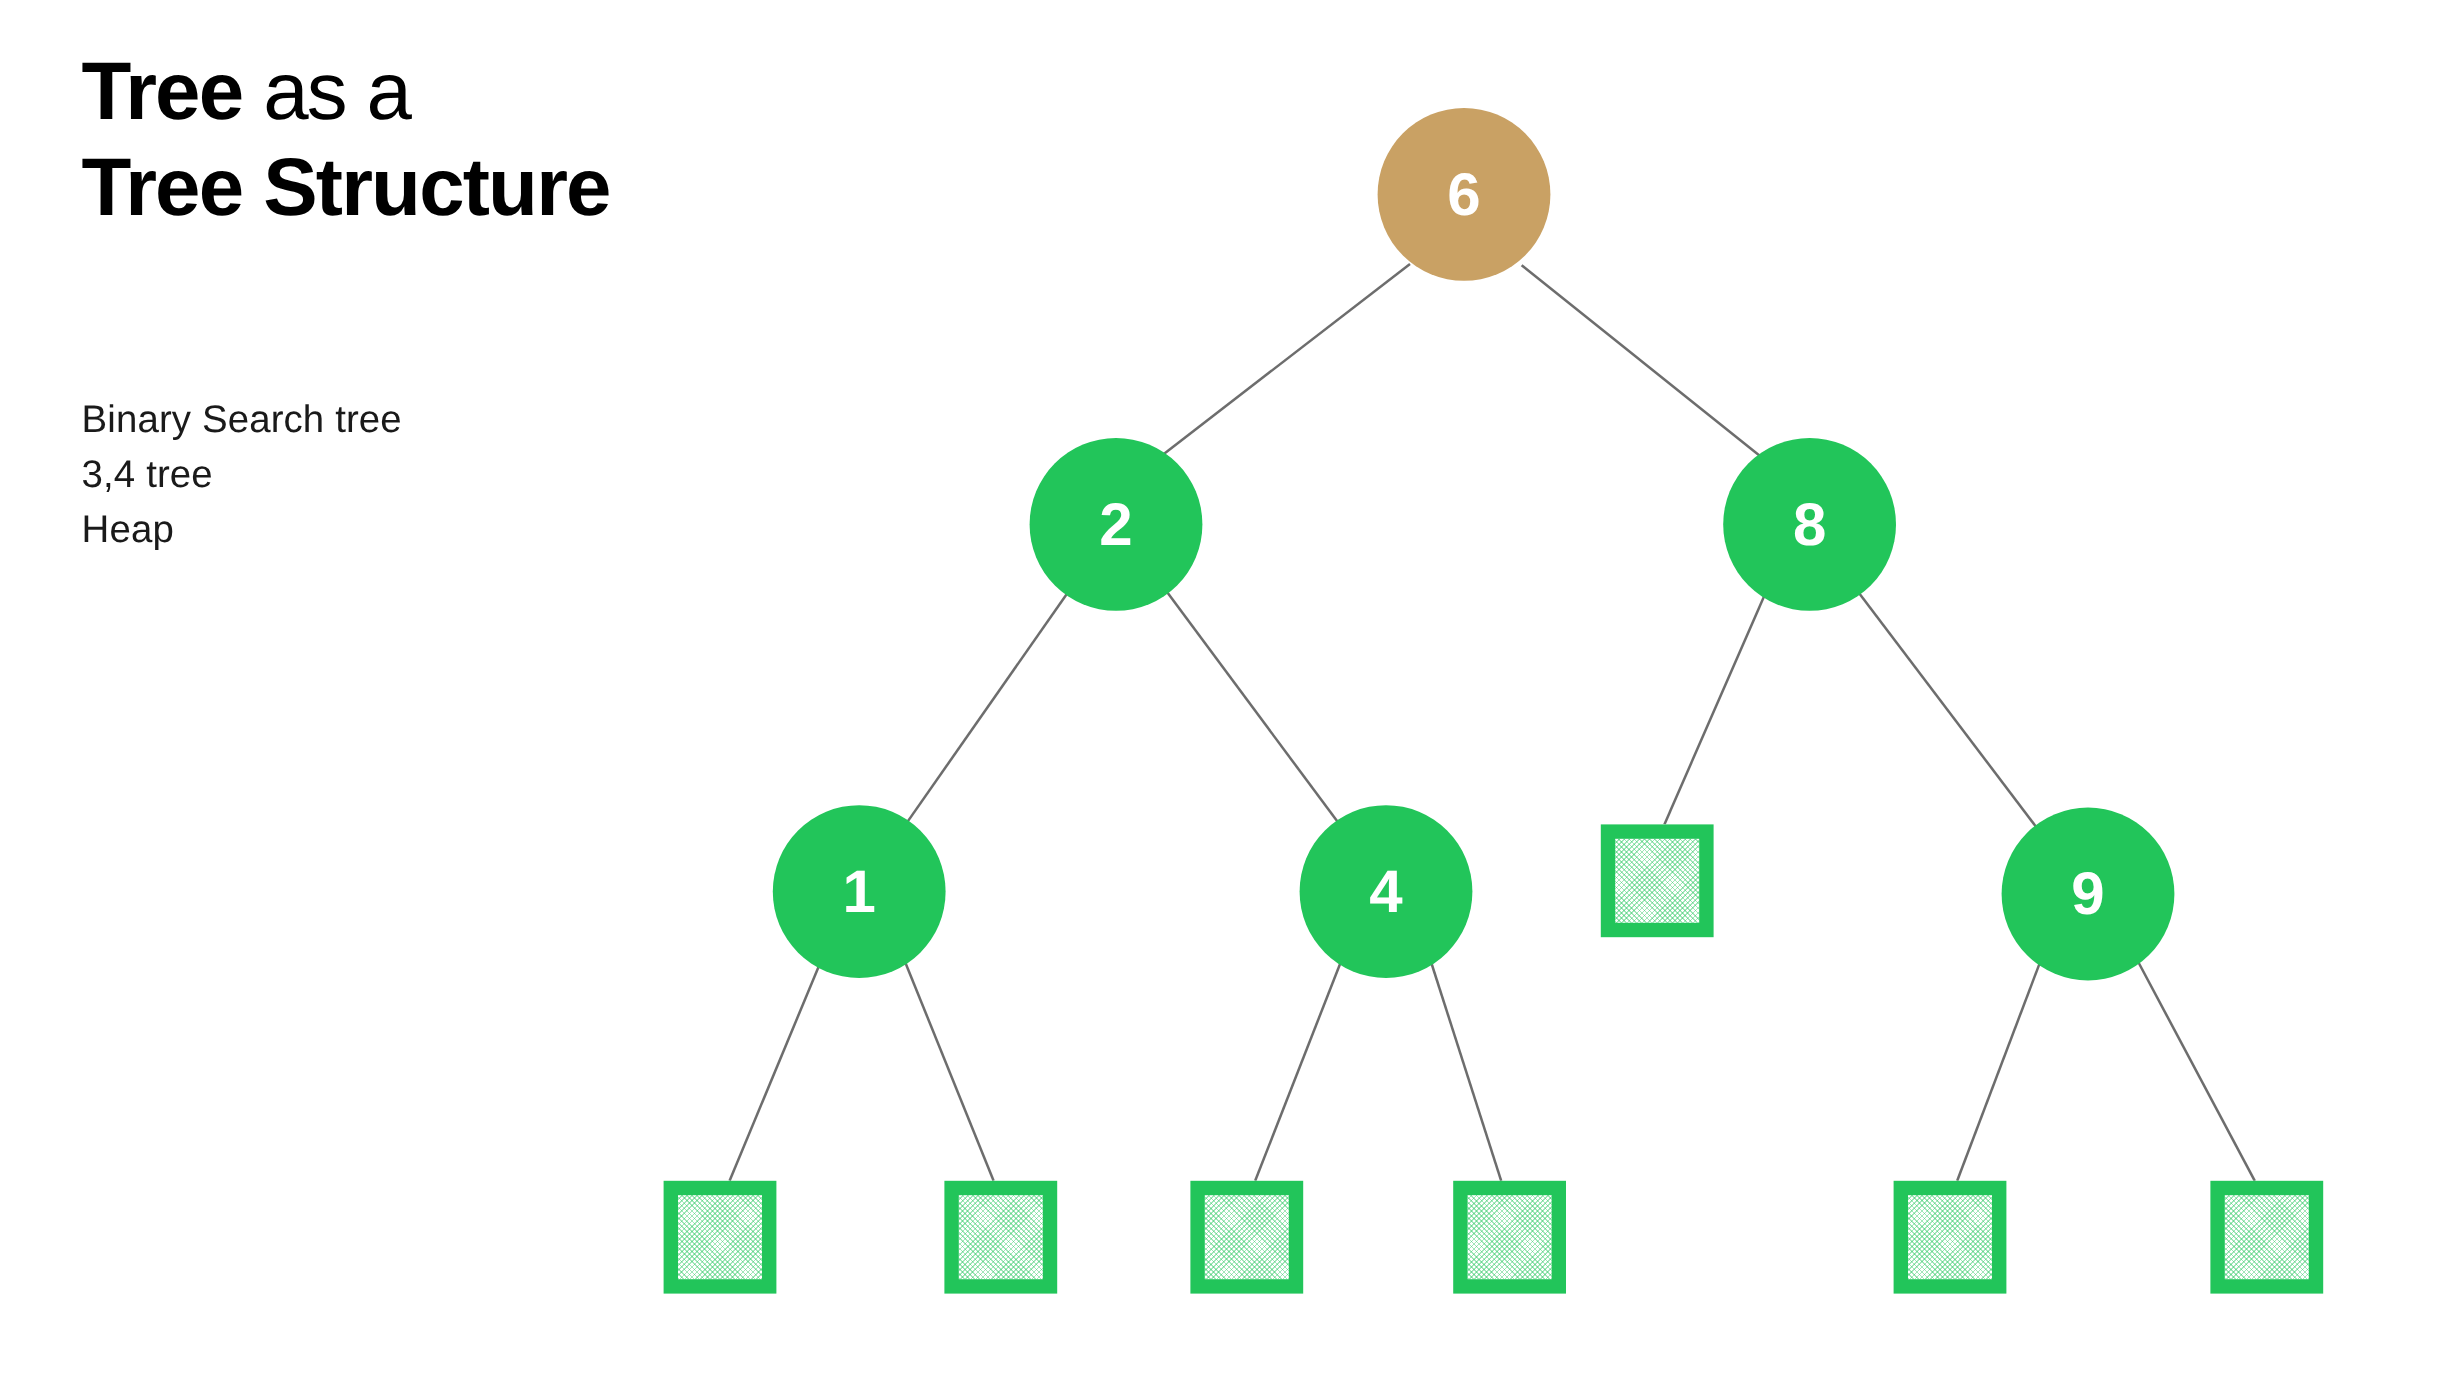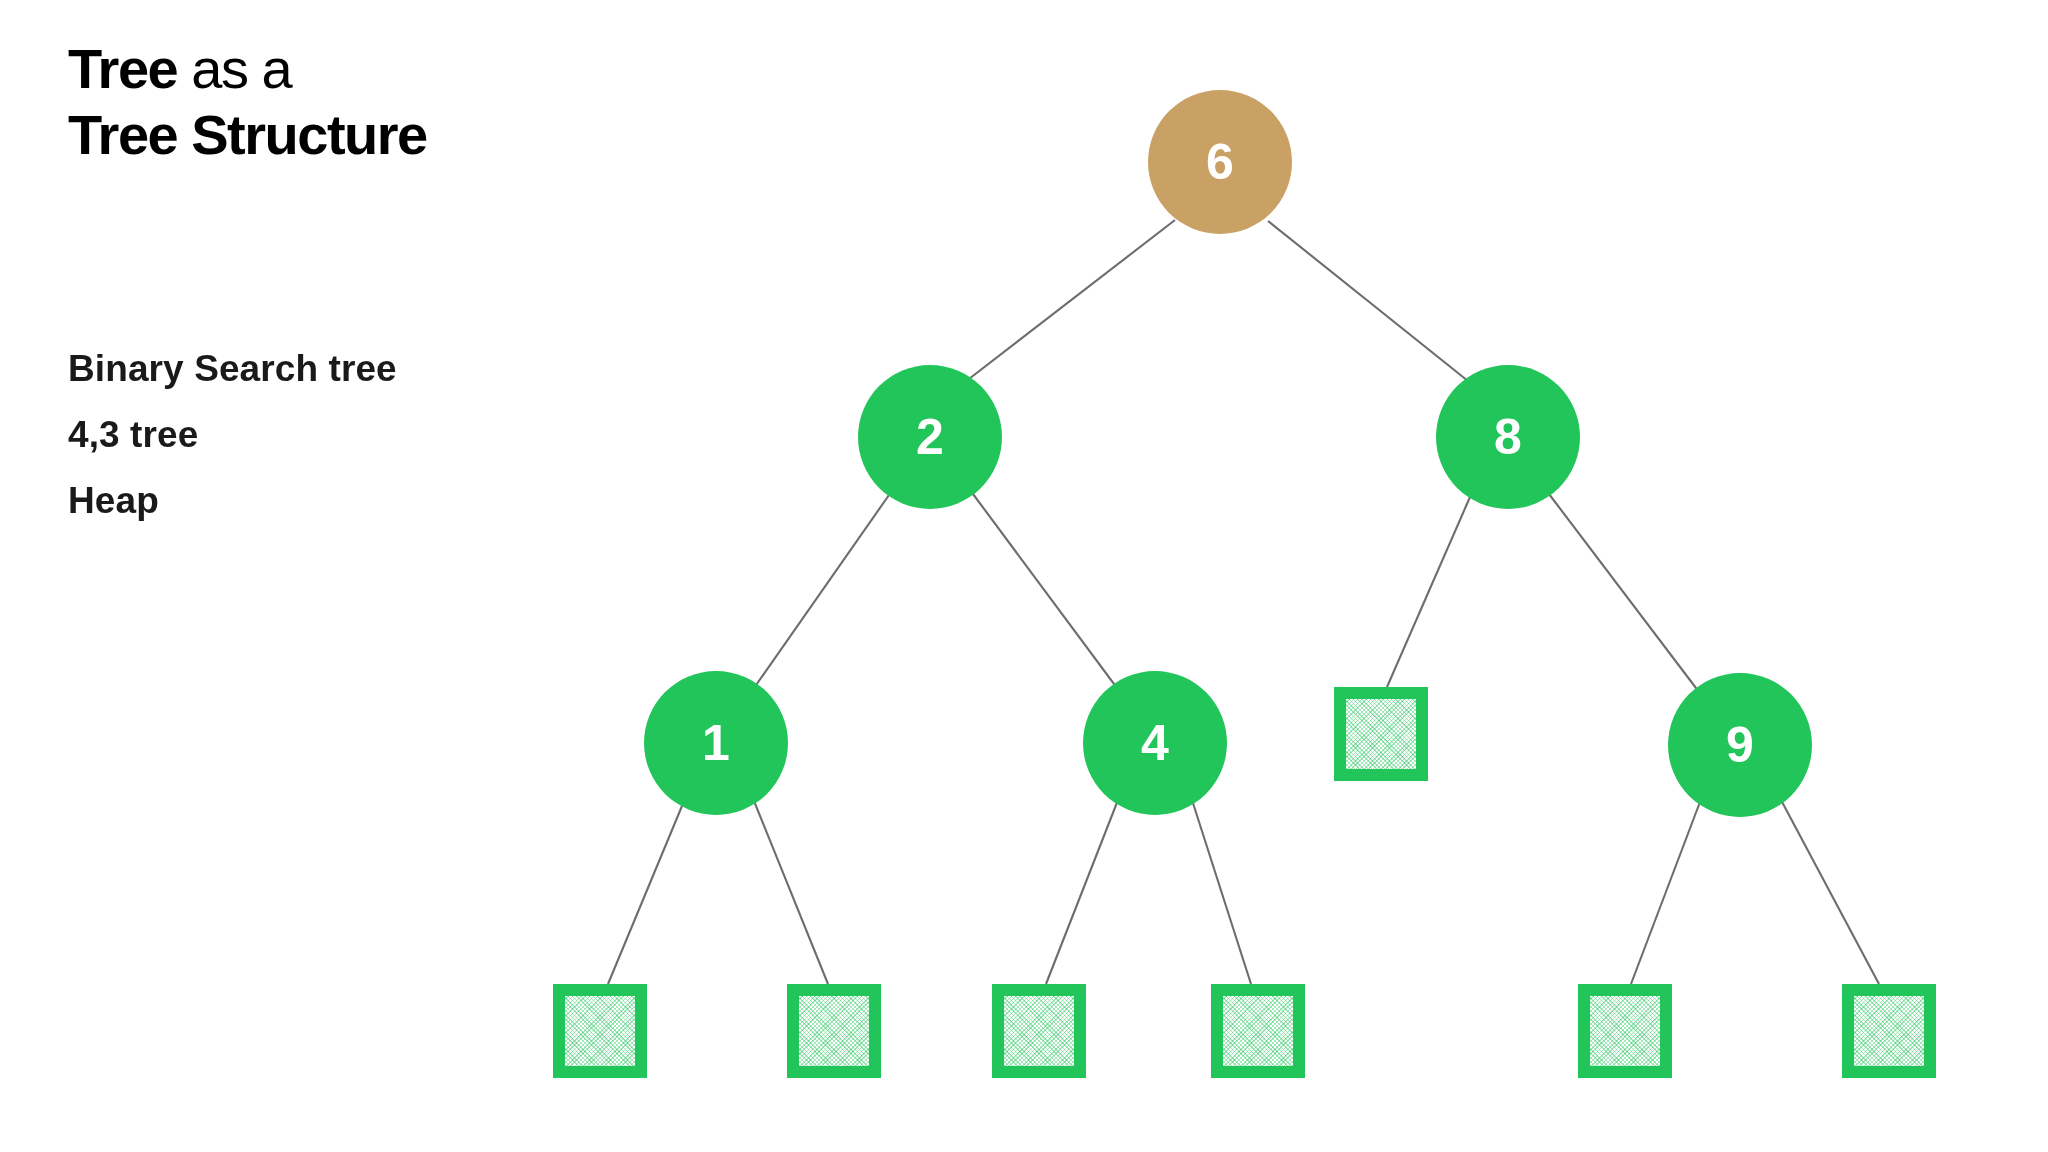--- a/index.html
+++ b/index.html
@@ -21,47 +21,46 @@
   }
 
   
   #text-block {
     position: absolute;
     left: 68px;
     top: 36px;
     width: 820px;
   }
   #page-title {
-    font-size: 56px;
+    font-size: 68px;
     line-height: 1.18;
     color: #000000;
     letter-spacing: -1.5px;
     margin: 0;
     font-weight: 400;
   }
   #page-title .strong { font-weight: 700; }
   #page-title .light  { font-weight: 400; }
   .title-line { display: block; white-space: nowrap; }
 
   #subtitle-list {
     margin: 0;
     padding: 0;
     list-style: none;
     position: absolute;
     left: 0;
     top: 290px;
   }
   #subtitle-list li {
-    font-size: 37px;
+    font-size: 32px;
     line-height: 46px;
     color: #1a1a1a;
-    font-weight: 700;
+    font-weight: 400;
     letter-spacing: 0.1px;
     white-space: nowrap;
-    margin-top: 20px;
   }
 
   
   #tree-area {
     position: absolute;
     left: 0;
     top: 0;
     width: 2048px;
     height: 1152px;
   }
@@ -109,21 +108,21 @@
 
   <div id="text-block">
 
     <h1 id="page-title">
       <span class="title-line"><span class="strong">Tree</span><span class="light"> as a</span></span>
       <span class="title-line"><span class="strong">Tree Structure</span></span>
     </h1>
 
     <ul id="subtitle-list">
       <li>Binary Search tree</li>
-      <li>4,3 tree</li>
+      <li>3,4 tree</li>
       <li>Heap</li>
     </ul>
   </div>
 
   <div id="tree-area">
     <svg id="edge-layer" viewBox="0 0 2048 1152">
         <line x1="1175" y1="220" x2="965" y2="382" stroke="#6d6d6d" stroke-width="2.1"></line>
         <line x1="1268" y1="221" x2="1468" y2="381" stroke="#6d6d6d" stroke-width="2.1"></line>
         <line x1="889" y1="495" x2="754" y2="688" stroke="#6d6d6d" stroke-width="2.1"></line>
         <line x1="973" y1="494" x2="1117" y2="688" stroke="#6d6d6d" stroke-width="2.1"></line>

